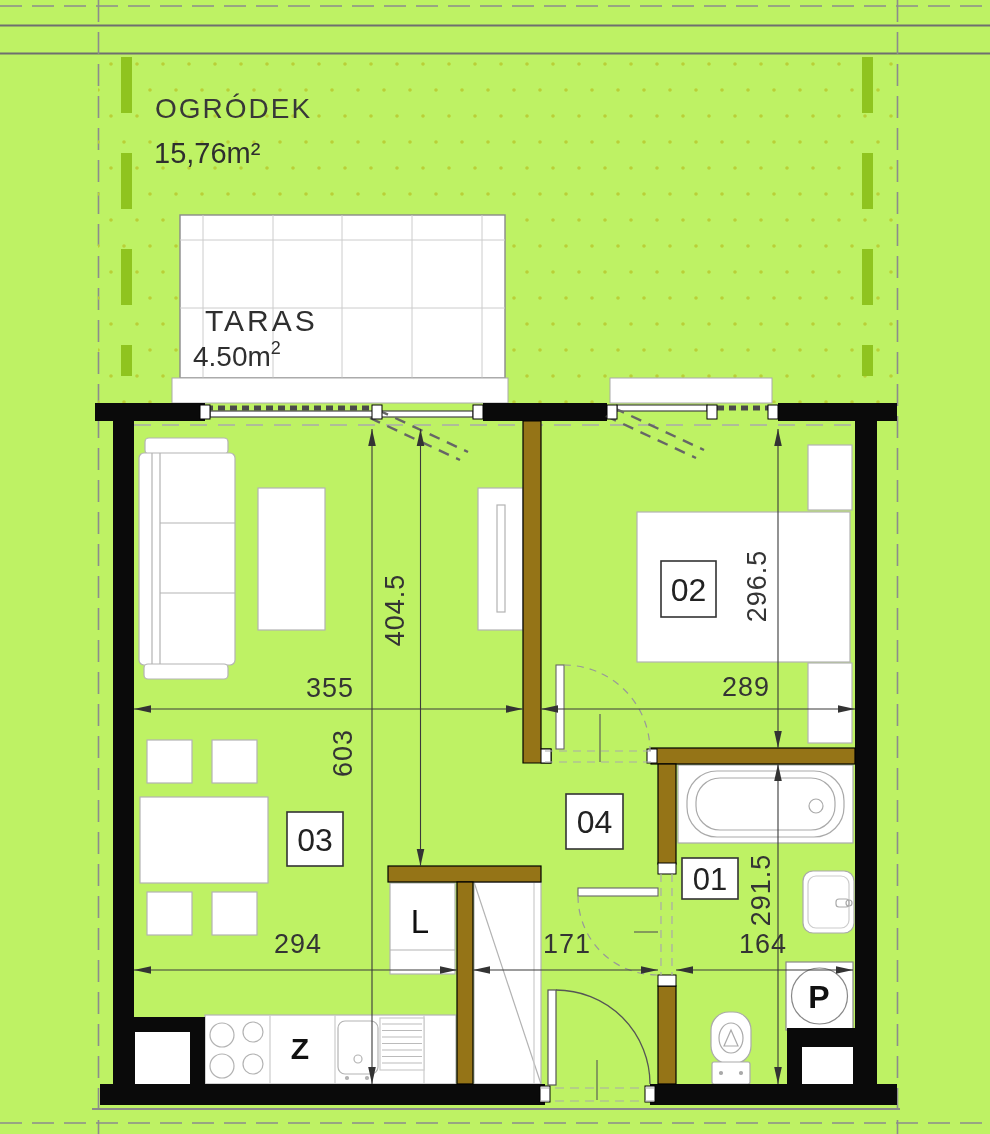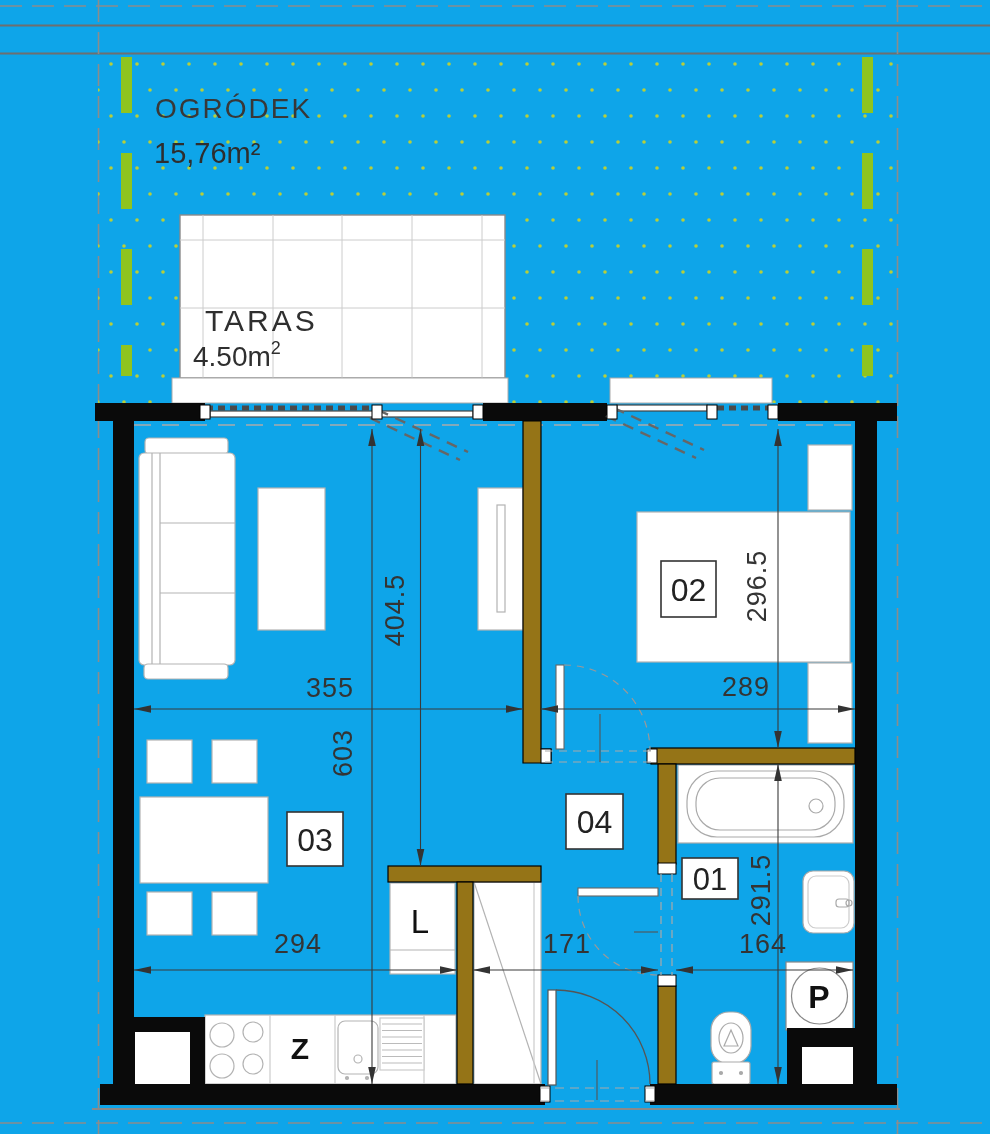--- a/index.html
+++ b/index.html
@@ -1,16 +1,16 @@
 <!DOCTYPE html>
 <html><head>
 <meta charset="utf-8">
 <style>
   html,body{margin:0;padding:0;background:#fff;}
-  #stage{position:relative;width:990px;height:1134px;background:#0ea5e9;overflow:hidden;
+  #stage{position:relative;width:990px;height:1134px;background:#bef264;overflow:hidden;
          font-family:"Liberation Sans",sans-serif;text-align:center;}
   svg{display:block}
   text{font-family:"Liberation Sans","DejaVu Sans",sans-serif;}
 </style>
 </head>
 <body>
 
 <div id="stage">
 <svg width="990" height="1134" viewBox="0 0 990 1134">
   <defs>

